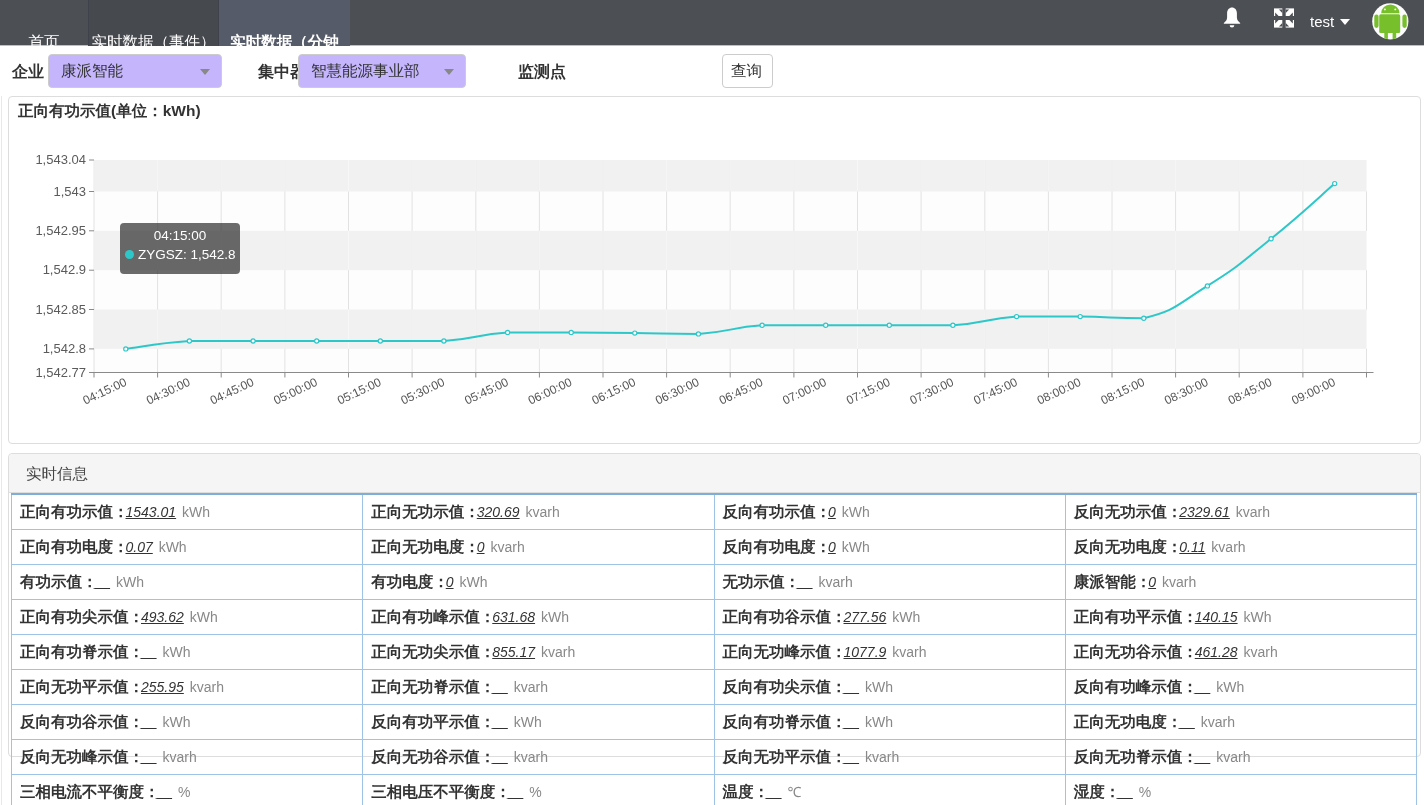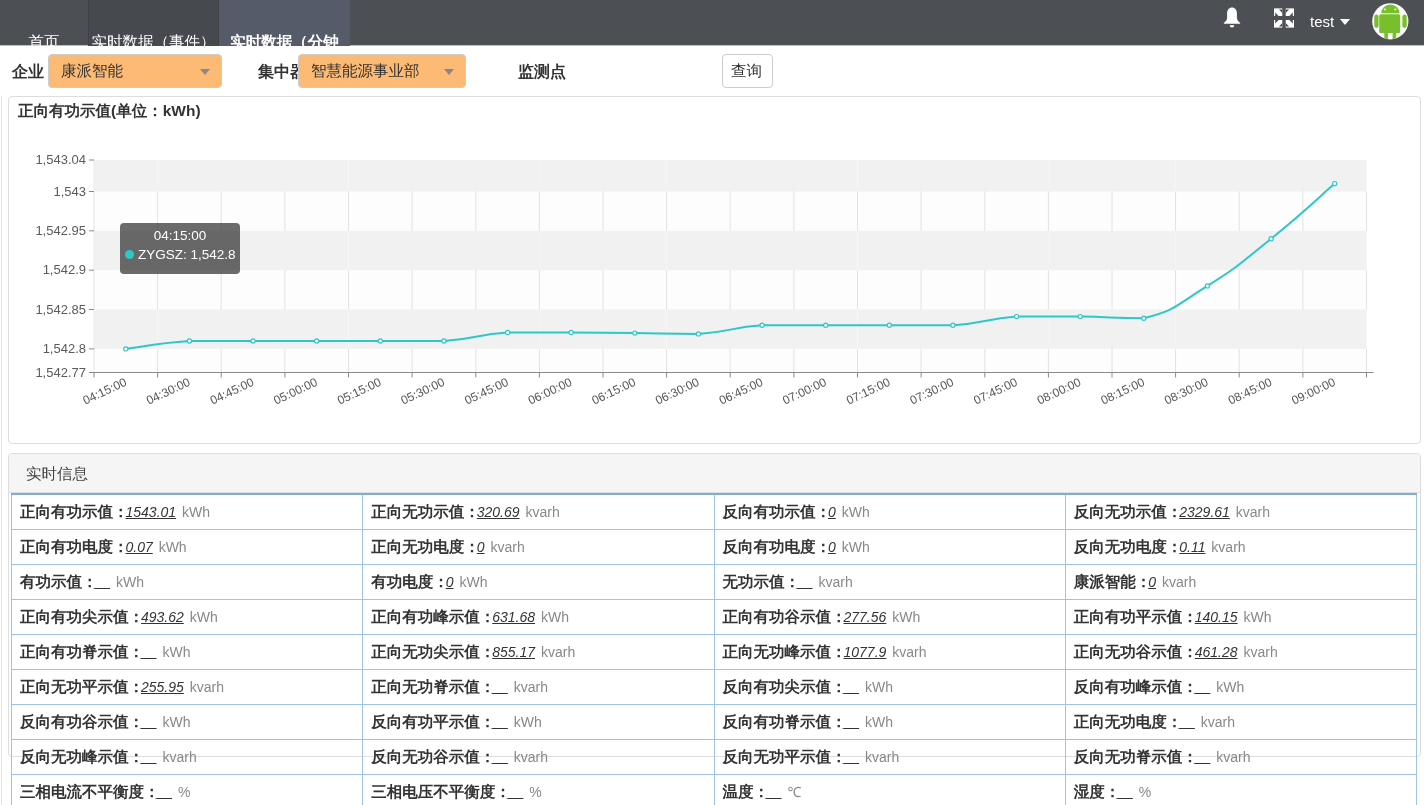--- a/index.html
+++ b/index.html
@@ -2,21 +2,21 @@
 <html><head><meta charset="utf-8">
 <style>
 *{box-sizing:border-box;margin:0;padding:0}
 body{width:1424px;height:805px;overflow:hidden;background:#fff;font-family:"Liberation Sans",sans-serif;position:relative}
 .nav{position:absolute;left:0;top:0;width:1424px;height:46px;background:#4c4f54;border-bottom:1px solid #b9c0cc}
 .tab{position:absolute;top:0;height:46px;color:#fff;font-size:15.5px;line-height:19px;padding-top:32px;text-align:center}
 .seldiv{position:absolute;top:0;width:1px;height:46px;background:#3f424a}
 .ic{position:absolute;top:0}
 .filter{position:absolute;left:0;top:47px;width:1424px;height:49px;background:#fff}
 .flabel{position:absolute;top:15px;font-weight:bold;font-size:16px;color:#333}
-.sel{position:absolute;top:7px;height:34px;border:1px solid #ccc;border-radius:4px;background:#fdba74;font-size:15.5px;color:#333;line-height:32px;padding-left:12px}
+.sel{position:absolute;top:7px;height:34px;border:1px solid #ccc;border-radius:4px;background:#c4b5fd;font-size:15.5px;color:#333;line-height:32px;padding-left:12px}
 .caret{position:absolute;right:11px;top:14px;width:0;height:0;border-left:5px solid transparent;border-right:5px solid transparent;border-top:6px solid #888}
 .btn{position:absolute;top:7px;left:722px;width:51px;height:34px;border:1px solid #ccc;border-radius:4px;background:#fff;font-size:15.5px;color:#333;line-height:32px;text-align:left;text-indent:8px}
 .panel{position:absolute;left:8px;width:1413px;background:#fff;border:1px solid #ddd;border-radius:4px}
 .ttl{position:absolute;left:9px;top:4px;font-size:15.5px;font-weight:bold;color:#333}
 .tooltip{position:absolute;left:111px;top:126px;width:120px;height:51px;background:rgba(50,50,50,.72);border-radius:4px;color:#fff;font-size:13.5px}
 .hdr{height:39px;background:#f5f5f5;border-bottom:1px solid #ddd;font-size:15.5px;color:#444;line-height:39px;padding-left:17px;border-radius:4px 4px 0 0}
 table.rt{border-collapse:collapse;width:1406px;margin:0 0 0 2px;table-layout:fixed}
 table.rt td{border:1px solid #9dc3e6;height:35px;padding:2px 0 0 8px;font-size:15.5px;color:#333;white-space:nowrap}
 table.rt{border-top:2px solid #7eadd6}
 td b{font-weight:bold;color:#333}

